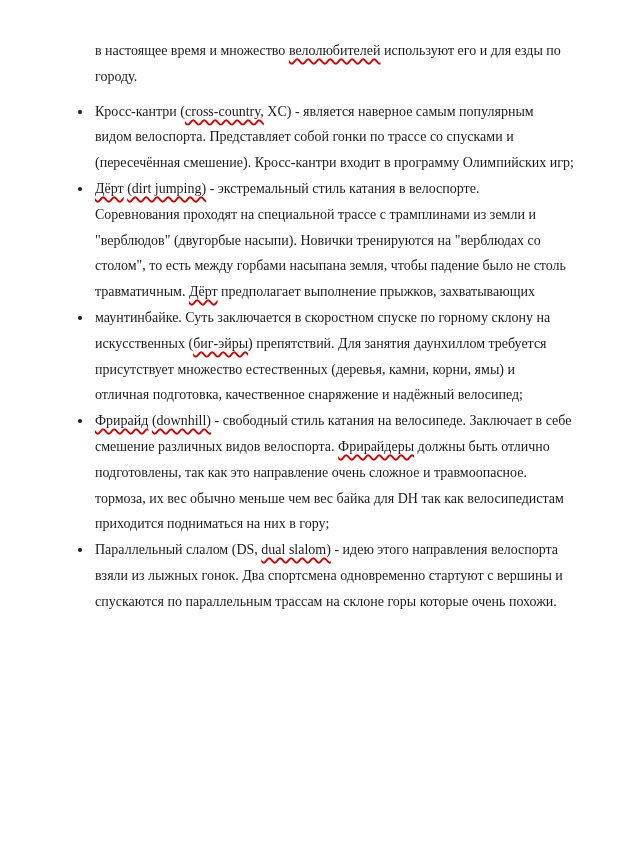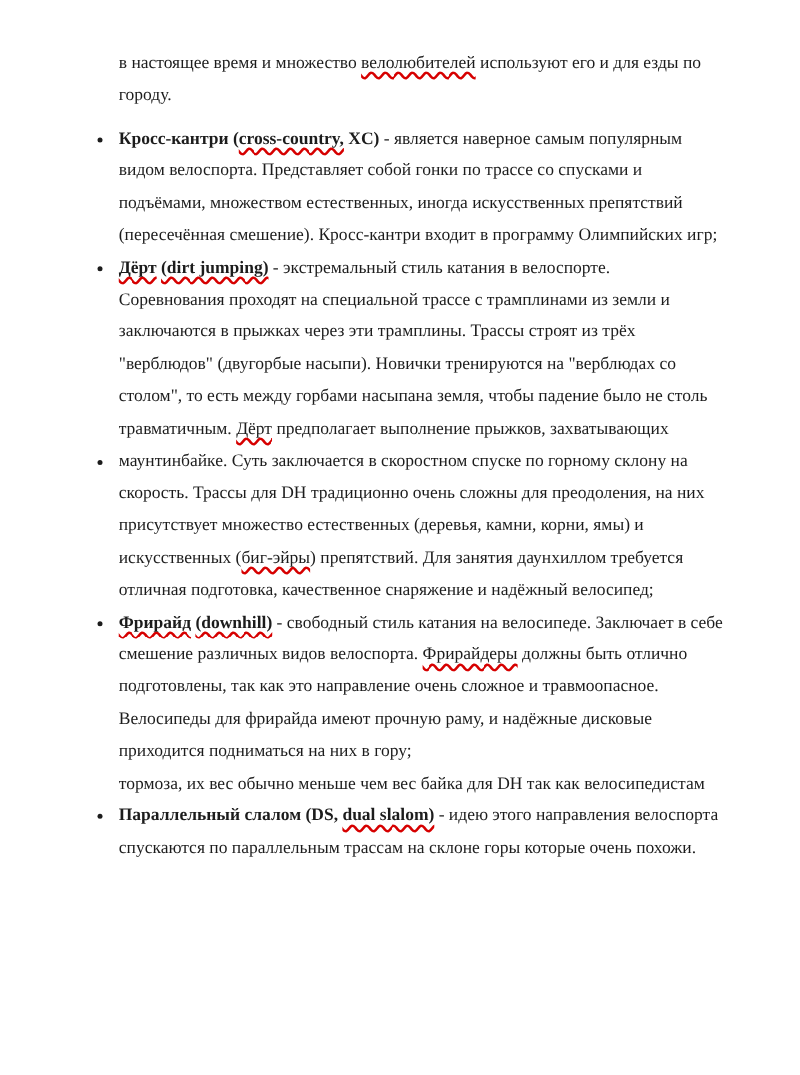--- a/index.html
+++ b/index.html
@@ -32,21 +32,21 @@
   }
   .bullet-dot {
     position: absolute;
     left: -17px;
     top: 11px;
     width: 4px;
     height: 4px;
     border-radius: 50%;
     background: #1c1c1c;
   }
-  .b { font-weight: bold; margin-top: 28px; }
+  .b { font-weight: normal; margin-top: 28px; }
   .sp {
     text-decoration-line: underline;
     text-decoration-style: wavy;
     text-decoration-color: var(--squiggle, #d60000);
     text-decoration-thickness: 1.8px;
     text-underline-offset: 3px;
     text-decoration-skip-ink: none;
   }
   .page-footer {
     position: absolute;
@@ -65,49 +65,46 @@
 <div class="doc-page">
   <div class="doc-body">
       <div class="block paragraph">
         <div class="line"><span>в настоящее время и множество </span><span class="sp">велолюбителей</span><span> используют его и для езды по</span></div>
         <div class="line"><span>городу.</span></div>
       </div>
       <div class="block bullet space-before">
         <span class="bullet-dot"></span>
         <div class="line"><span class="b">Кросс-кантри (</span><span class="b sp">cross-country,</span><span class="b"> XC)</span><span> - является наверное самым популярным</span></div>
         <div class="line"><span>видом велоспорта. Представляет собой гонки по трассе со спусками и</span></div>
-        <div class="line"><span>подъёмами, множеством естественных, иногда искусственных препятствий</span></div>
         <div class="line"><span>(пересечённая смешение). Кросс-кантри входит в программу Олимпийских игр;</span></div>
       </div>
       <div class="block bullet">
         <span class="bullet-dot"></span>
         <div class="line"><span class="b sp">Дёрт</span><span class="b"> </span><span class="b sp">(dirt jumping)</span><span> - экстремальный стиль катания в велоспорте.</span></div>
         <div class="line"><span>Соревнования проходят на специальной трассе с трамплинами из земли и</span></div>
-        <div class="line"><span>заключаются в прыжках через эти трамплины. Трассы строят из трёх</span></div>
         <div class="line"><span>"верблюдов" (двугорбые насыпи). Новички тренируются на "верблюдах со</span></div>
         <div class="line"><span>столом", то есть между горбами насыпана земля, чтобы падение было не столь</span></div>
         <div class="line"><span>травматичным. </span><span class="sp">Дёрт</span><span> предполагает выполнение прыжков, захватывающих</span></div>
       </div>
       <div class="block bullet">
         <span class="bullet-dot"></span>
         <div class="line"><span>маунтинбайке. Суть заключается в скоростном спуске по горному склону на</span></div>
-        <div class="line"><span>скорость. Трассы для DH традиционно очень сложны для преодоления, на них</span></div>
+        <div class="line"><span>искусственных (</span><span class="sp">биг-эйры</span><span>) препятствий. Для занятия даунхиллом требуется</span></div>
         <div class="line"><span>присутствует множество естественных (деревья, камни, корни, ямы) и</span></div>
-        <div class="line"><span>искусственных (</span><span class="sp">биг-эйры</span><span>) препятствий. Для занятия даунхиллом требуется</span></div>
         <div class="line"><span>отличная подготовка, качественное снаряжение и надёжный велосипед;</span></div>
       </div>
       <div class="block bullet">
         <span class="bullet-dot"></span>
         <div class="line"><span class="b sp">Фрирайд</span><span class="b"> </span><span class="b sp">(downhill)</span><span> - свободный стиль катания на велосипеде. Заключает в себе</span></div>
         <div class="line"><span>смешение различных видов велоспорта. </span><span class="sp">Фрирайдеры</span><span> должны быть отлично</span></div>
         <div class="line"><span>подготовлены, так как это направление очень сложное и травмоопасное.</span></div>
-        <div class="line"><span>Велосипеды для фрирайда имеют прочную раму, и надёжные дисковые</span></div>
+        <div class="line"><span>тормоза, их вес обычно меньше чем вес байка для DH так как велосипедистам</span></div>
         <div class="line"><span>приходится подниматься на них в гору;</span></div>
-        <div class="line"><span>тормоза, их вес обычно меньше чем вес байка для DH так как велосипедистам</span></div>
       </div>
       <div class="block bullet">
         <span class="bullet-dot"></span>
         <div class="line"><span class="b">Параллельный слалом (DS, </span><span class="b sp">dual slalom)</span><span> - идею этого направления велоспорта</span></div>
+        <div class="line"><span>взяли из лыжных гонок. Два спортсмена одновременно стартуют с вершины и</span></div>
         <div class="line"><span>спускаются по параллельным трассам на склоне горы которые очень похожи.</span></div>
       </div>
     </div>
   <div class="page-footer">14</div>
 </div>
 
 </body></html>

